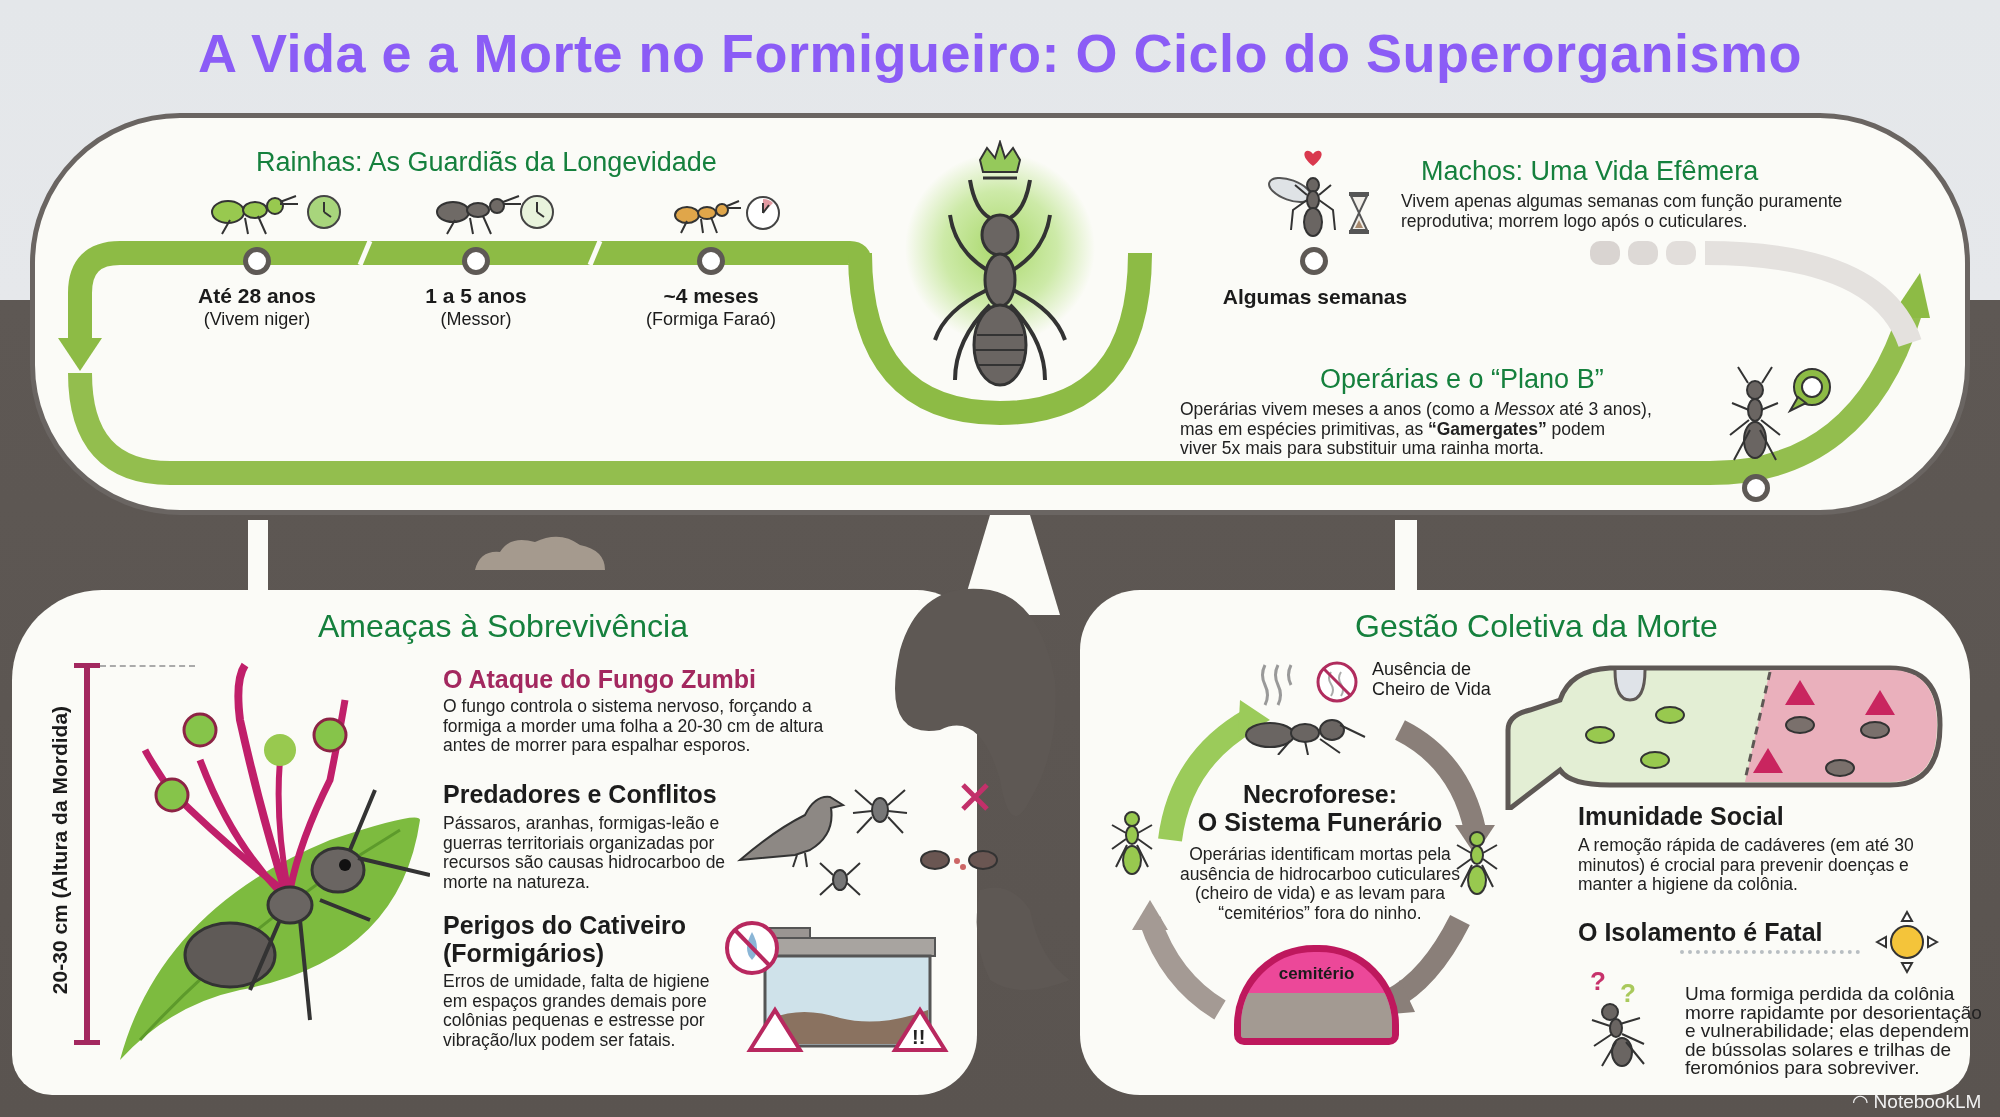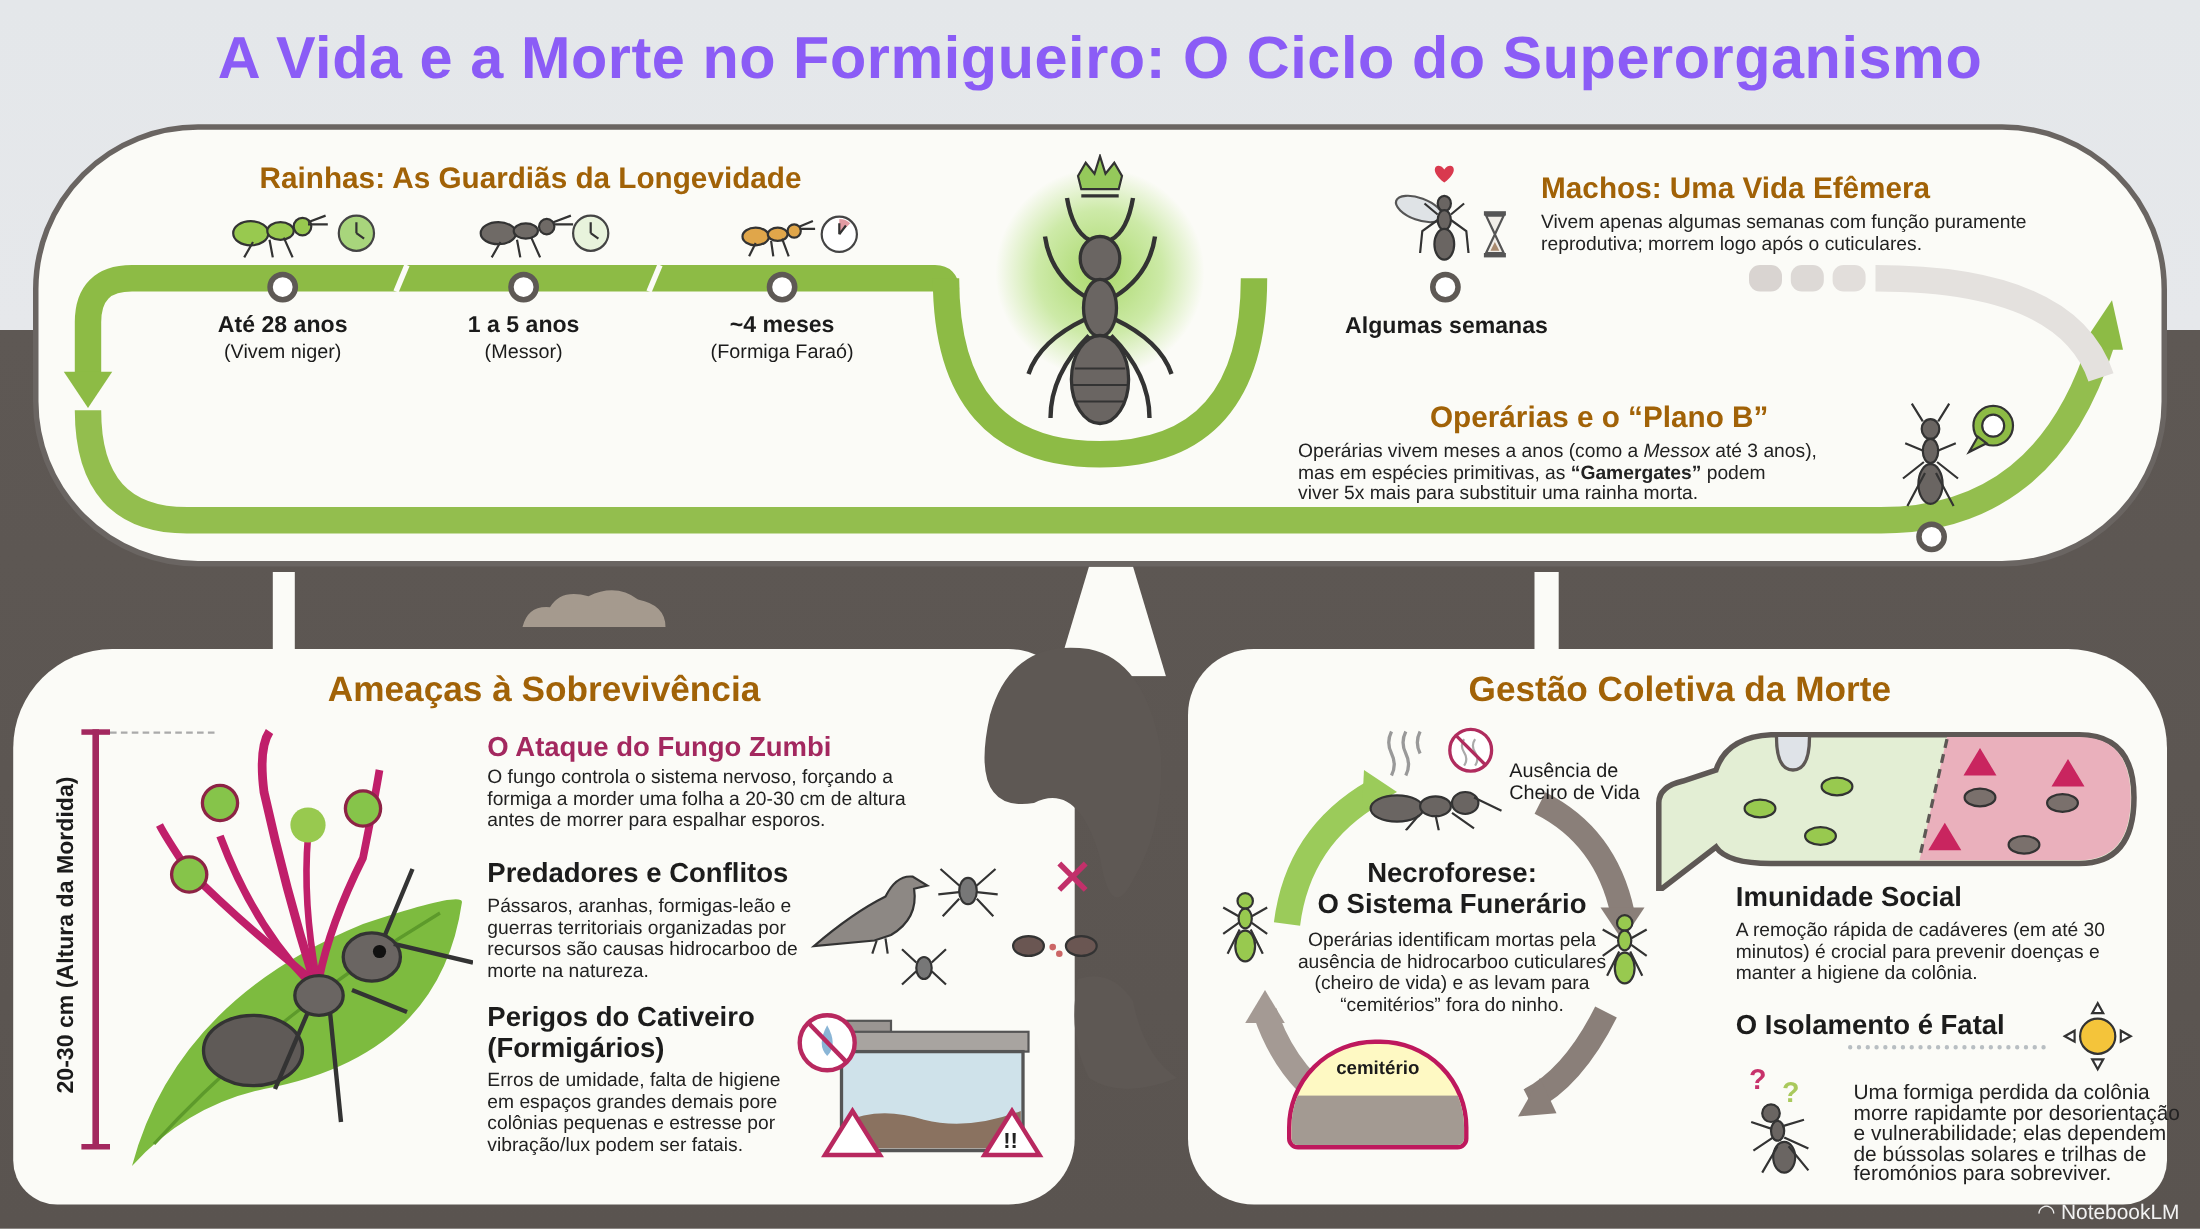--- a/index.html
+++ b/index.html
@@ -6,21 +6,21 @@
   html, body { width: 2000px; height: 1117px; overflow: hidden; }
   body { position: relative; font-family: "Liberation Sans", sans-serif; color: #1b1b1b;
     background: linear-gradient(#e4e7ea 0px, #e6e8eb 300px, #5e5854 300px, #5a5450 1117px); }
   .abs { position: absolute; }
   .title { left: 0; top: 22px; width: 2000px; text-align: center; font-size: 54px; font-weight: 700; letter-spacing: 0.5px; color: #8b5cf6; }
   .card { background: #fbfbf7; }
   .top-card { left: 30px; top: 113px; width: 1940px; height: 402px; border-radius: 150px; border: 5px solid #6a6562; }
   .bot-left { left: 12px; top: 590px; width: 965px; height: 505px; border-radius: 90px 60px 60px 40px; }
   .bot-right { left: 1080px; top: 590px; width: 890px; height: 505px; border-radius: 60px 90px 40px 60px; }
   .tunnel { background: #fbfbf7; }
-  .h2 { font-weight: 700; font-size: 29px; color: #a16207; }
+  .h2 { font-weight: 400; font-size: 29px; color: #15803d; margin-left: 20px; }
   .h3 { font-weight: 700; font-size: 26px; color: #1c1c1c; }
   .body { font-size: 17.5px; line-height: 19.5px; color: #222; }
   .lab-b { font-weight: 700; font-size: 21px; text-align: center; }
   .lab-s { font-size: 18px; text-align: center; }
   .node { width: 28px; height: 28px; border-radius: 50%; background: #fff; border: 5px solid #5e5955; }
   svg { display: block; }
   .center { text-align: center; }
   .right { text-align: left; }
 </style>
 </head>
@@ -273,21 +273,21 @@
   <ellipse cx="40" cy="80" rx="24" ry="12" fill="#6a6562" stroke="#333" stroke-width="2"></ellipse>
   <ellipse cx="75" cy="78" rx="14" ry="9" fill="#6a6562" stroke="#333" stroke-width="2"></ellipse>
   <ellipse cx="102" cy="75" rx="12" ry="10" fill="#6a6562" stroke="#333" stroke-width="2"></ellipse>
   <path d="M60 86 L48 100 M75 86 L78 100 M90 84 L110 98 M110 70 L135 82" stroke="#333" stroke-width="2" fill="none"></path>
 </svg>
 <svg class="abs" style="left:1315px;top:660px" width="44" height="44">
   <circle cx="22" cy="22" r="19" fill="#fff" stroke="#b02c5e" stroke-width="3"></circle>
   <path d="M16 12 Q12 18 16 24 Q20 30 16 36 M26 12 Q22 18 26 24 Q30 30 26 36" stroke="#aaa" stroke-width="2" fill="none"></path>
   <line x1="9" y1="9" x2="35" y2="35" stroke="#b02c5e" stroke-width="3"></line>
 </svg>
-<div class="abs" style="left:1372px;top:690px;font-size:18px;line-height:20px">
+<div class="abs" style="left:1372px;top:659px;font-size:18px;line-height:20px">
   <div>Ausência de</div>
   <div>Cheiro de Vida</div>
 </div>
 
 <div class="abs h3 center" style="left:1130px;top:780px;width:380px;font-size:25px;line-height:28px">
   <div>Necroforese:</div>
   <div>O Sistema Funerário</div>
 </div>
 <div class="abs body center" style="left:1140px;top:845px;width:360px">
   <div>Operárias identificam mortas pela</div>
@@ -302,21 +302,21 @@
   <ellipse cx="22" cy="55" rx="9" ry="14" fill="#98c94f" stroke="#333" stroke-width="2"></ellipse>
   <path d="M16 28 L2 20 M28 28 L42 20 M16 34 L2 44 M28 34 L42 44 M17 40 L6 62 M27 40 L38 62" stroke="#333" stroke-width="2" fill="none"></path>
 </svg>
 <svg class="abs" style="left:1455px;top:825px" width="45" height="75">
   <ellipse cx="22" cy="14" rx="7" ry="7" fill="#98c94f" stroke="#333" stroke-width="2"></ellipse>
   <ellipse cx="22" cy="30" rx="6" ry="9" fill="#98c94f" stroke="#333" stroke-width="2"></ellipse>
   <ellipse cx="22" cy="55" rx="9" ry="14" fill="#98c94f" stroke="#333" stroke-width="2"></ellipse>
   <path d="M16 28 L2 20 M28 28 L42 20 M16 34 L2 44 M28 34 L42 44 M17 40 L6 62 M27 40 L38 62" stroke="#333" stroke-width="2" fill="none"></path>
 </svg>
 
-<div class="abs" style="left:1170px;top:945px;width:165px;height:100px;border-radius:80px 80px 10px 10px;background:#fef9c3;border:4px solid #be185d;overflow:hidden">
+<div class="abs" style="left:1234px;top:945px;width:165px;height:100px;border-radius:80px 80px 10px 10px;background:#ec4899;border:7px solid #be185d;overflow:hidden">
   <div style="position:absolute;left:0;right:0;bottom:0;height:45px;background:#a39a92"></div>
   <div style="position:absolute;left:0;top:12px;width:100%;text-align:center;font-weight:700;font-size:17px">cemitério</div>
 </div>
 
 <svg class="abs" style="left:1500px;top:660px" width="450" height="150">
   <path d="M8 150 L8 70 Q8 55 30 50 L60 40 Q70 10 110 8 L390 8 Q440 8 440 65 Q440 125 390 125 L110 125 Q70 125 60 110 L8 150 Z" fill="#e3eed4" stroke="#5e5855" stroke-width="5"></path>
   <path d="M270 10 L390 10 Q437 10 437 65 Q437 122 390 122 L245 122 Z" fill="#eab0bc"></path>
   <line x1="270" y1="12" x2="245" y2="120" stroke="#5e5855" stroke-width="3" stroke-dasharray="8,6"></line>
   <path d="M115 10 Q115 40 130 40 Q145 40 145 10" fill="#dfe3e8" stroke="#5e5855" stroke-width="3"></path>
   <g fill="#98c94f" stroke="#333" stroke-width="2">

